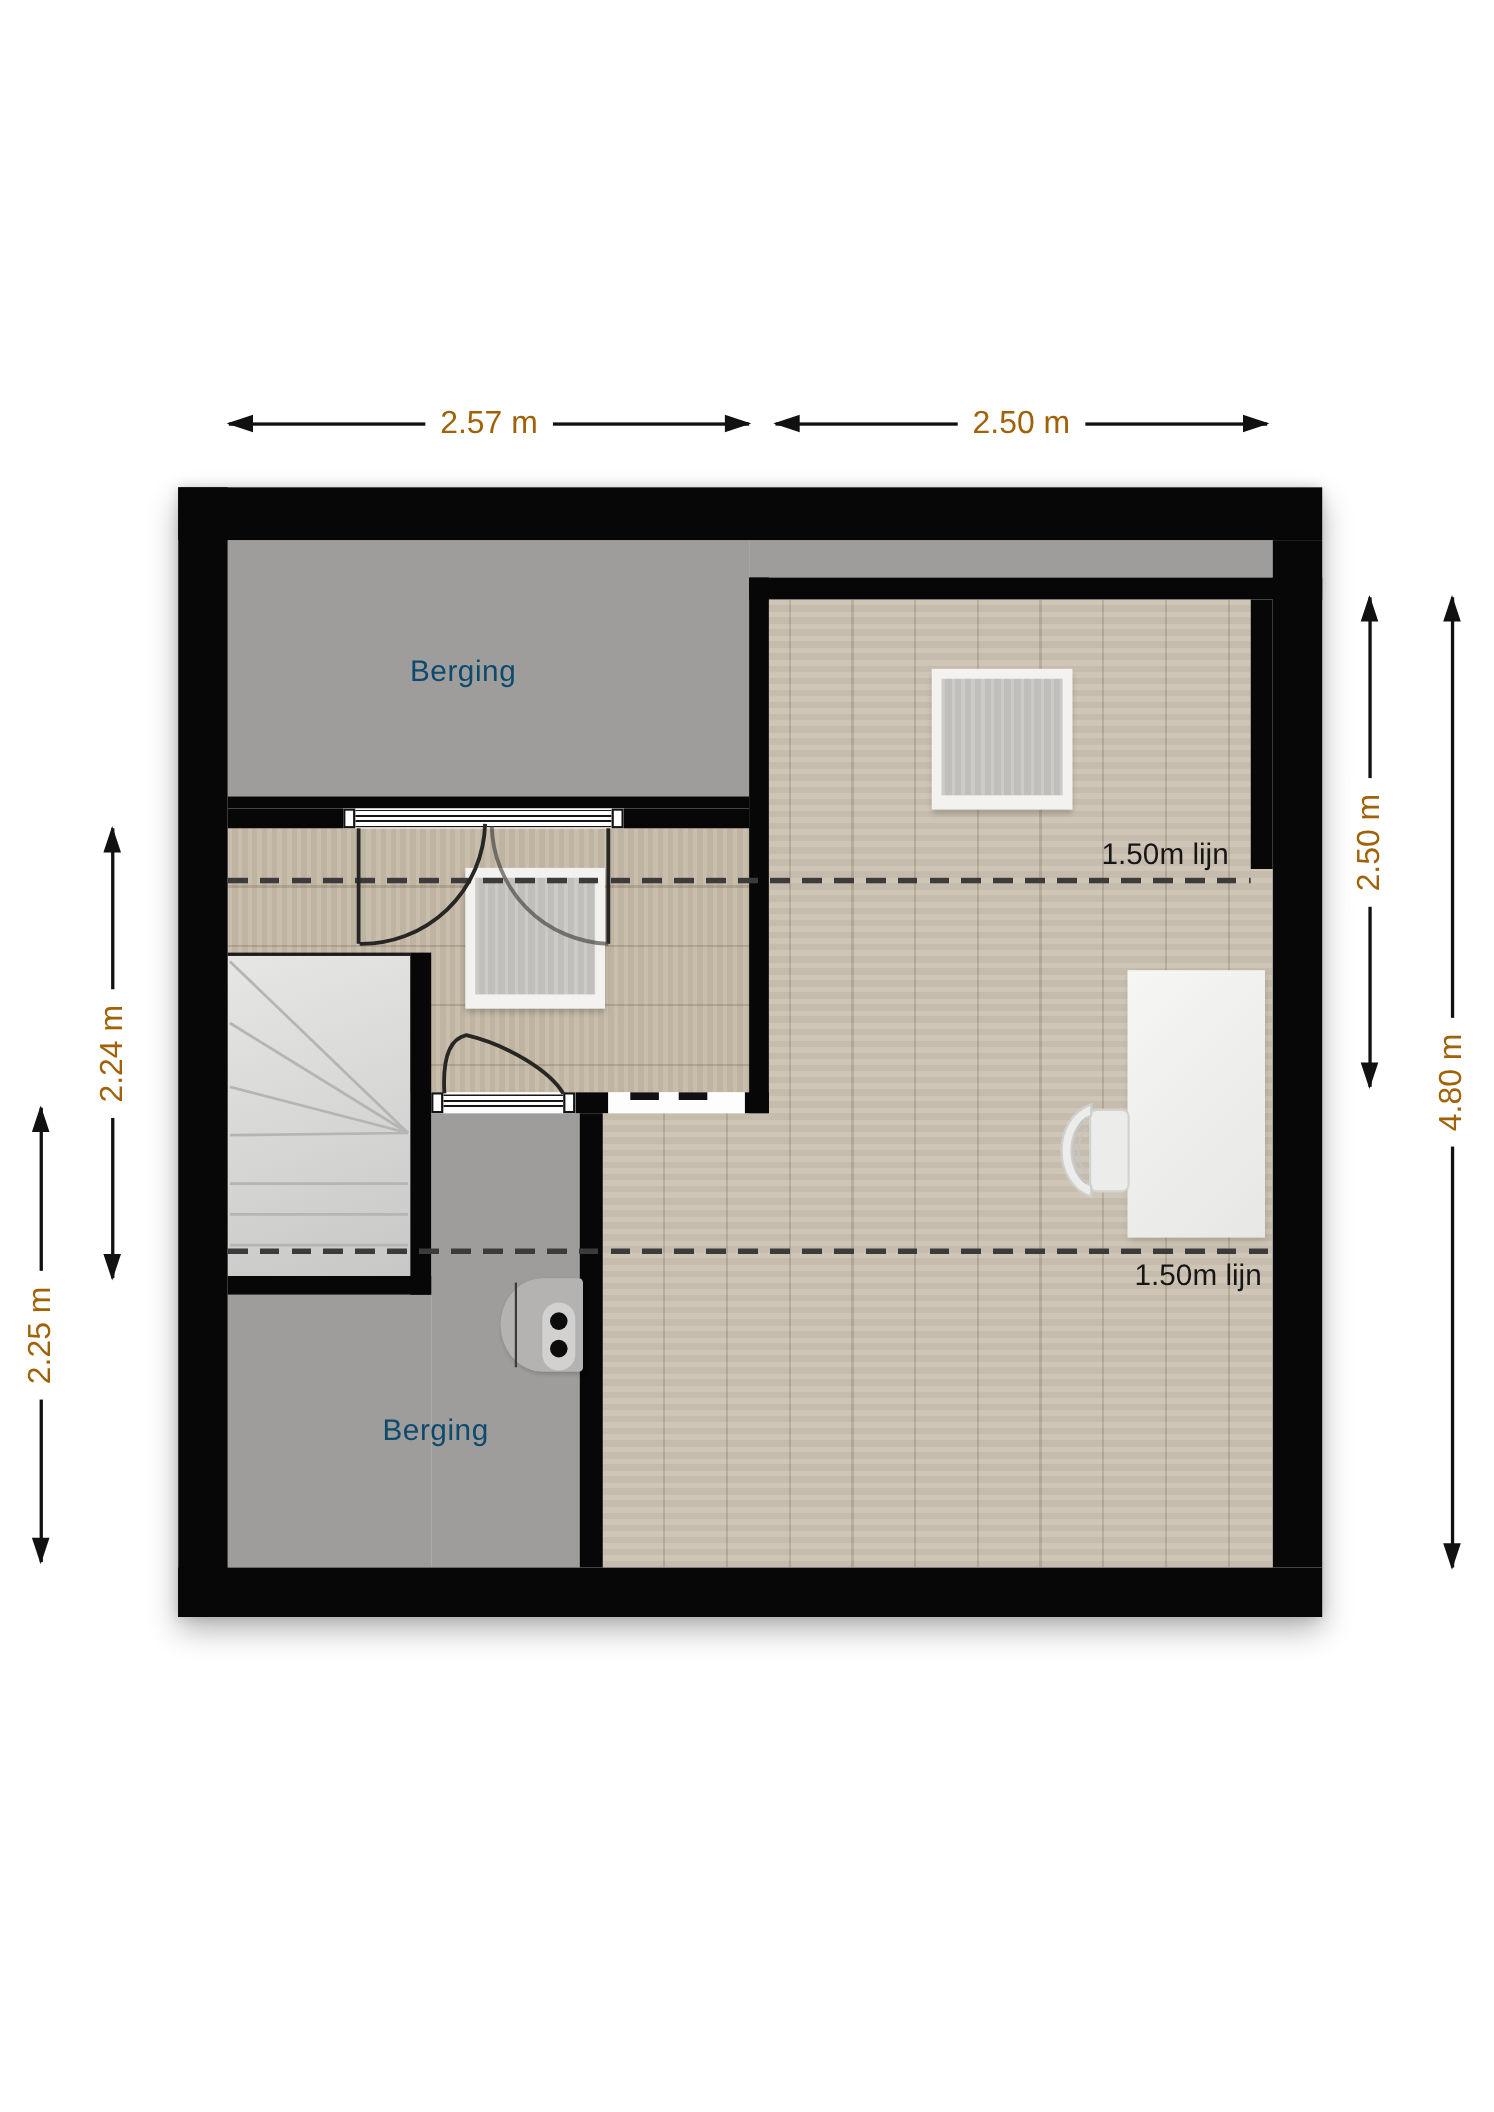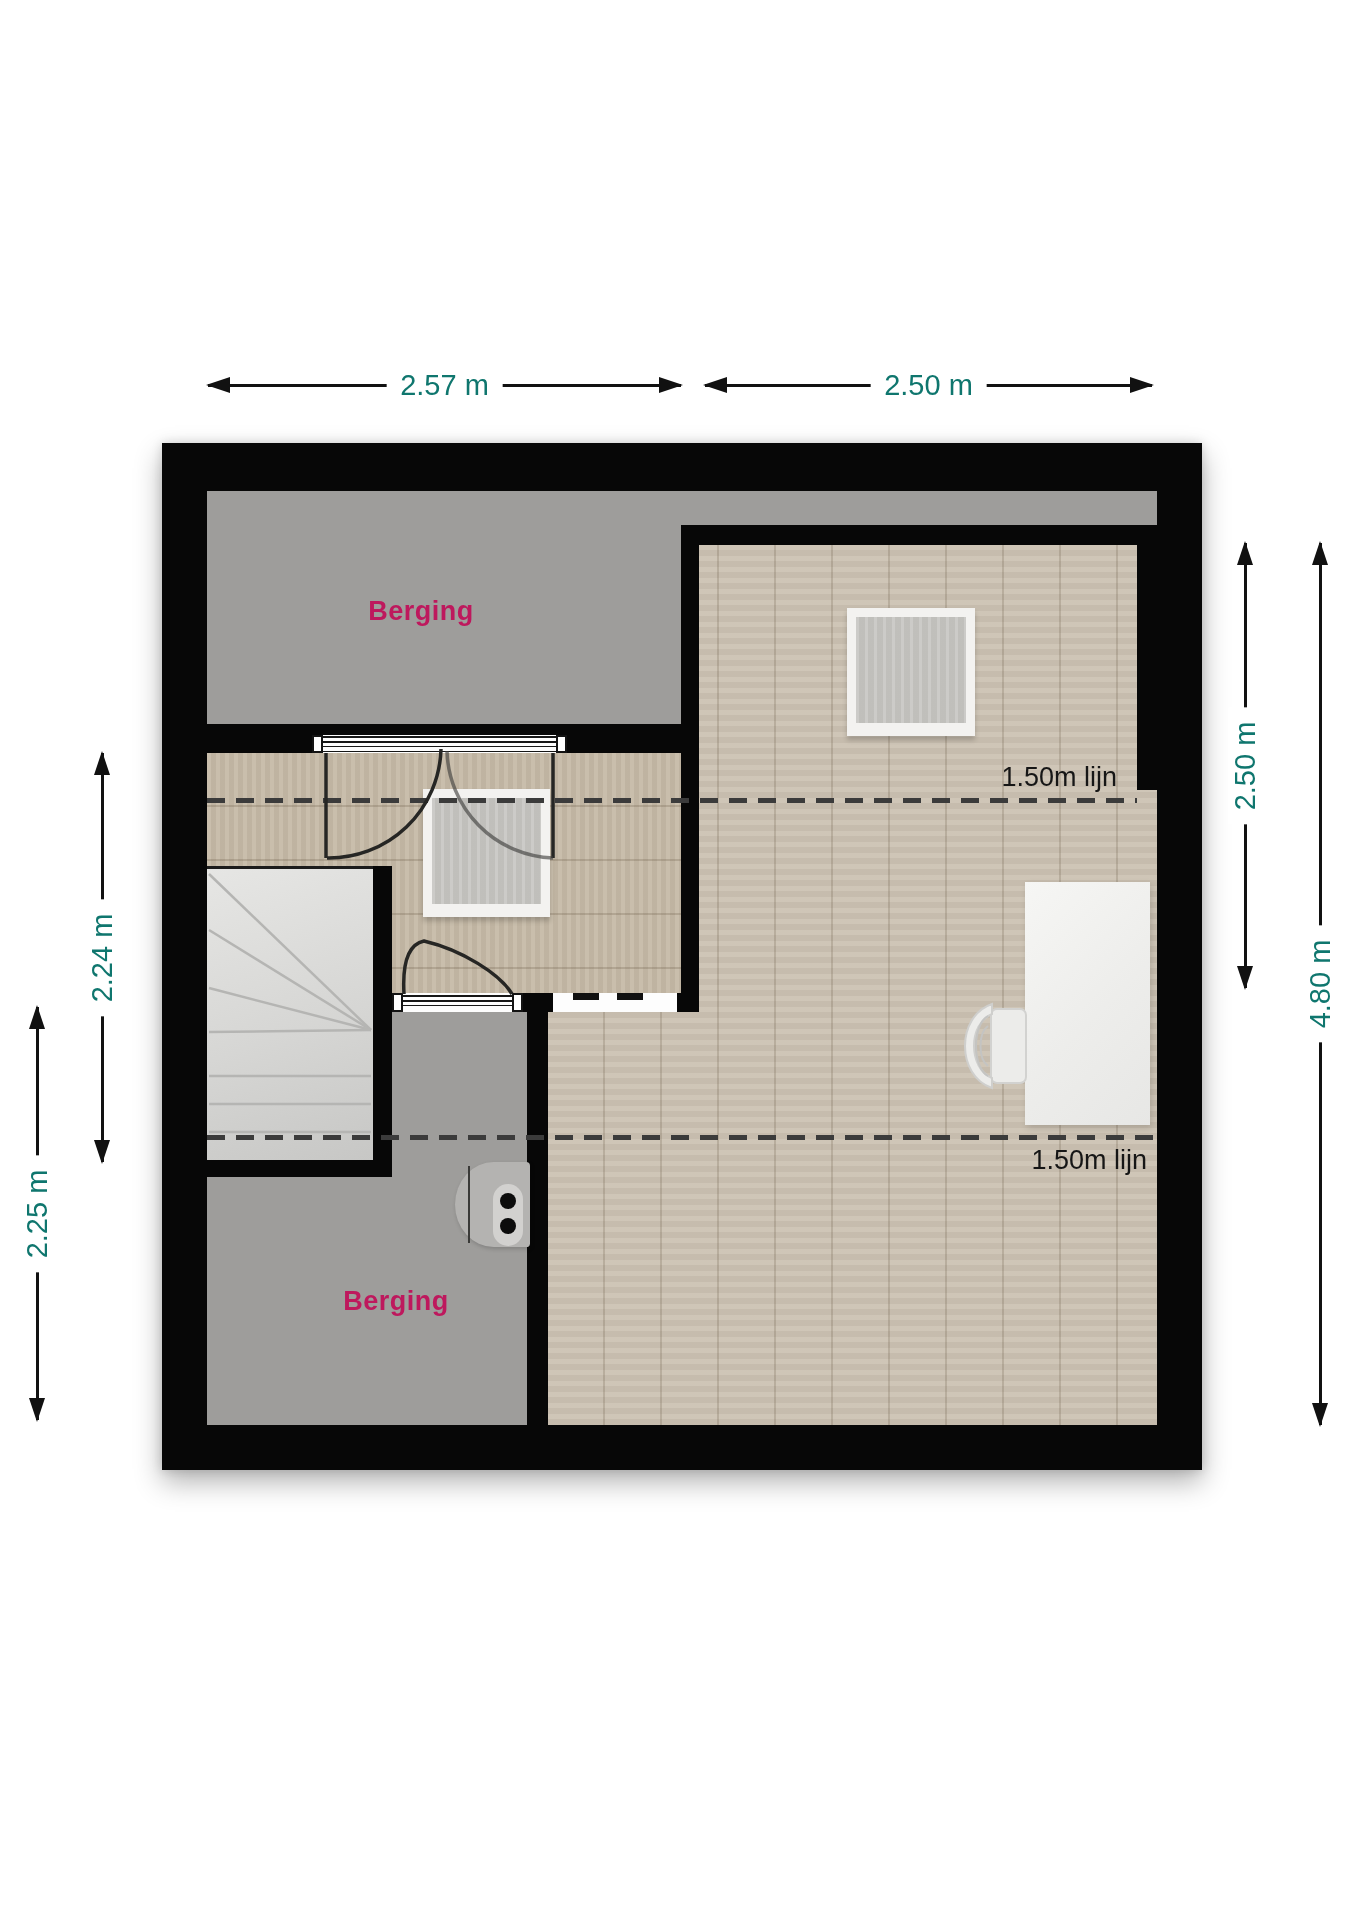--- a/index.html
+++ b/index.html
@@ -45,24 +45,24 @@
     background-image:repeating-linear-gradient(90deg,rgba(255,255,255,0.14) 0 3px,rgba(0,0,0,0.02) 3px 9px);}
   .desk{background:linear-gradient(135deg,#f6f6f4 0%,#ededeb 55%,#e7e7e5 100%);
     box-shadow:2px 3px 7px rgba(0,0,0,0.14);}
   .chair-seat{background:#ececea;border:2px solid #d2d2d0;border-radius:7px;box-sizing:border-box;}
   .socket-box{background:#b4b3b1;border-radius:40px 4px 4px 40px / 44px 4px 4px 44px;
     box-shadow:1px 2px 4px rgba(0,0,0,0.18);}
   .socket-pill{background:#d2d1cf;border-radius:16px;}
   .socket-dot{background:#0c0c0c;border-radius:50%;width:16px;height:16px;}
   .socket-line{width:2px;background:#3a3a38;}
   
-  .room-label{color:#be185d;font-size:27px;letter-spacing:0.5px;transform:translate(-50%,-50%);white-space:nowrap;font-weight:bold;}
+  .room-label{color:#0c4a6e;font-size:27px;letter-spacing:0.5px;transform:translate(-50%,-50%);white-space:nowrap;}
   .lijn-label{color:#161616;font-size:27px;transform:translate(-100%,-50%);white-space:nowrap;}
   
-  .dim{color:#0f766e;font-size:29px;}
+  .dim{color:#a16207;font-size:29px;}
   .dim .line-h{position:absolute;left:0;right:0;top:50%;height:2.5px;margin-top:-1px;background:#111111;}
   .dim .line-v{position:absolute;top:0;bottom:0;left:50%;width:2.5px;margin-left:-1px;background:#111111;}
   .dim-label-h{position:absolute;left:50%;top:50%;transform:translate(-50%,-50%);background:#ffffff;
     padding:0 14px;white-space:nowrap;}
   .dim-label-v{position:absolute;left:50%;top:50%;transform:translate(-50%,-50%) rotate(-90deg);background:#ffffff;
     padding:0 14px;white-space:nowrap;}
   .ah{position:absolute;width:0;height:0;}
   .ah-left {left:-2px;top:50%;transform:translateY(-50%);border-top:8px solid transparent;border-bottom:8px solid transparent;border-right:24px solid #111;}
   .ah-right{right:-2px;top:50%;transform:translateY(-50%);border-top:8px solid transparent;border-bottom:8px solid transparent;border-left:24px solid #111;}
   .ah-up   {top:-2px;left:50%;transform:translateX(-50%);border-left:8px solid transparent;border-right:8px solid transparent;border-bottom:24px solid #111;}

